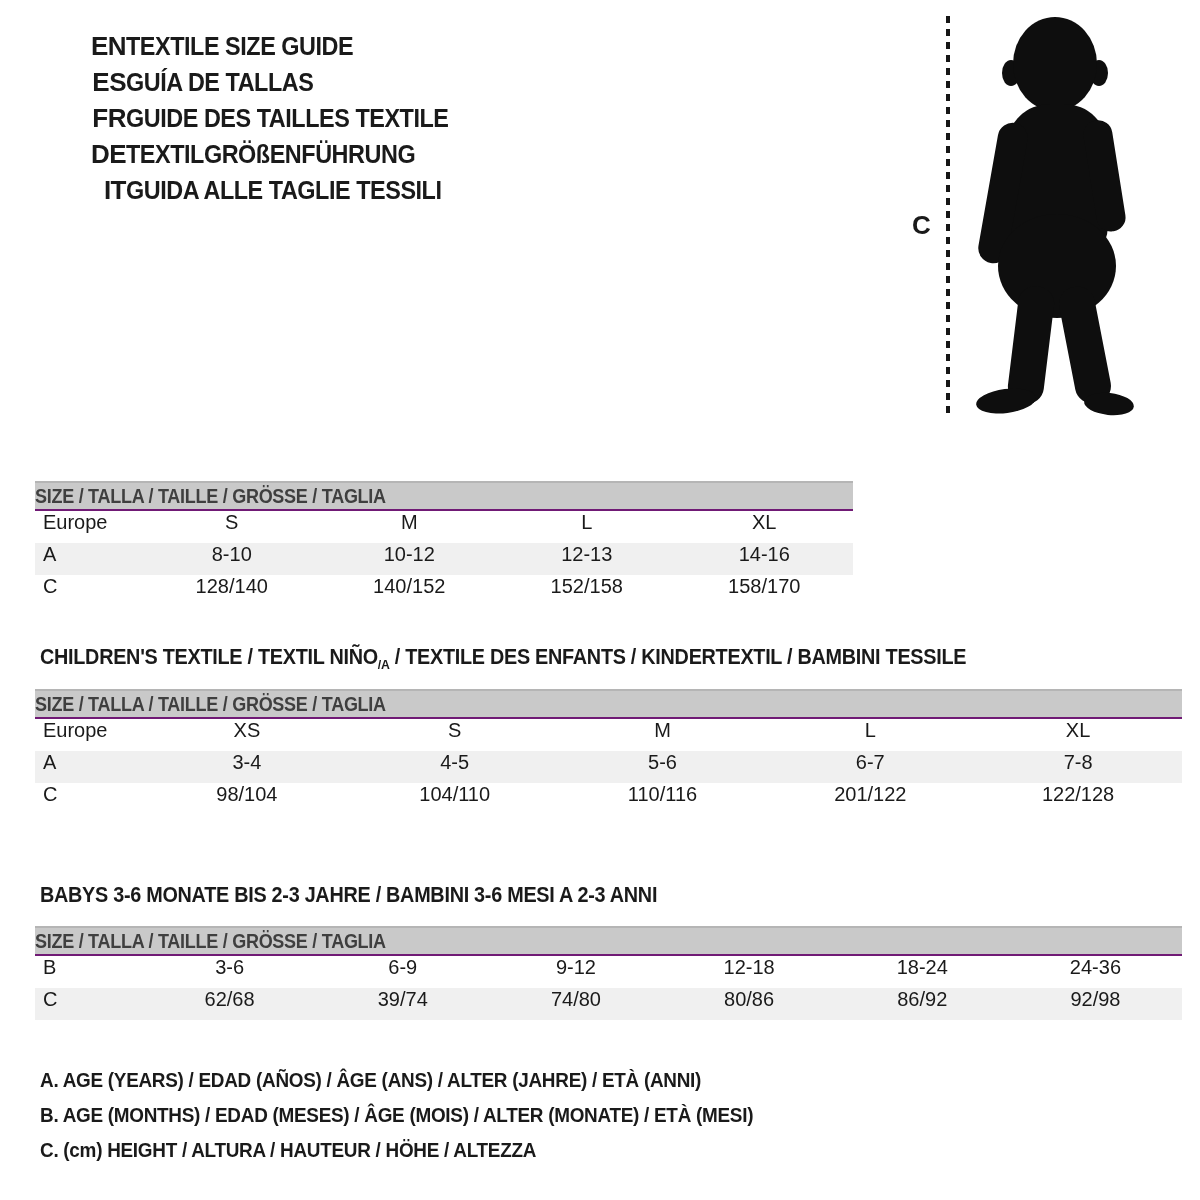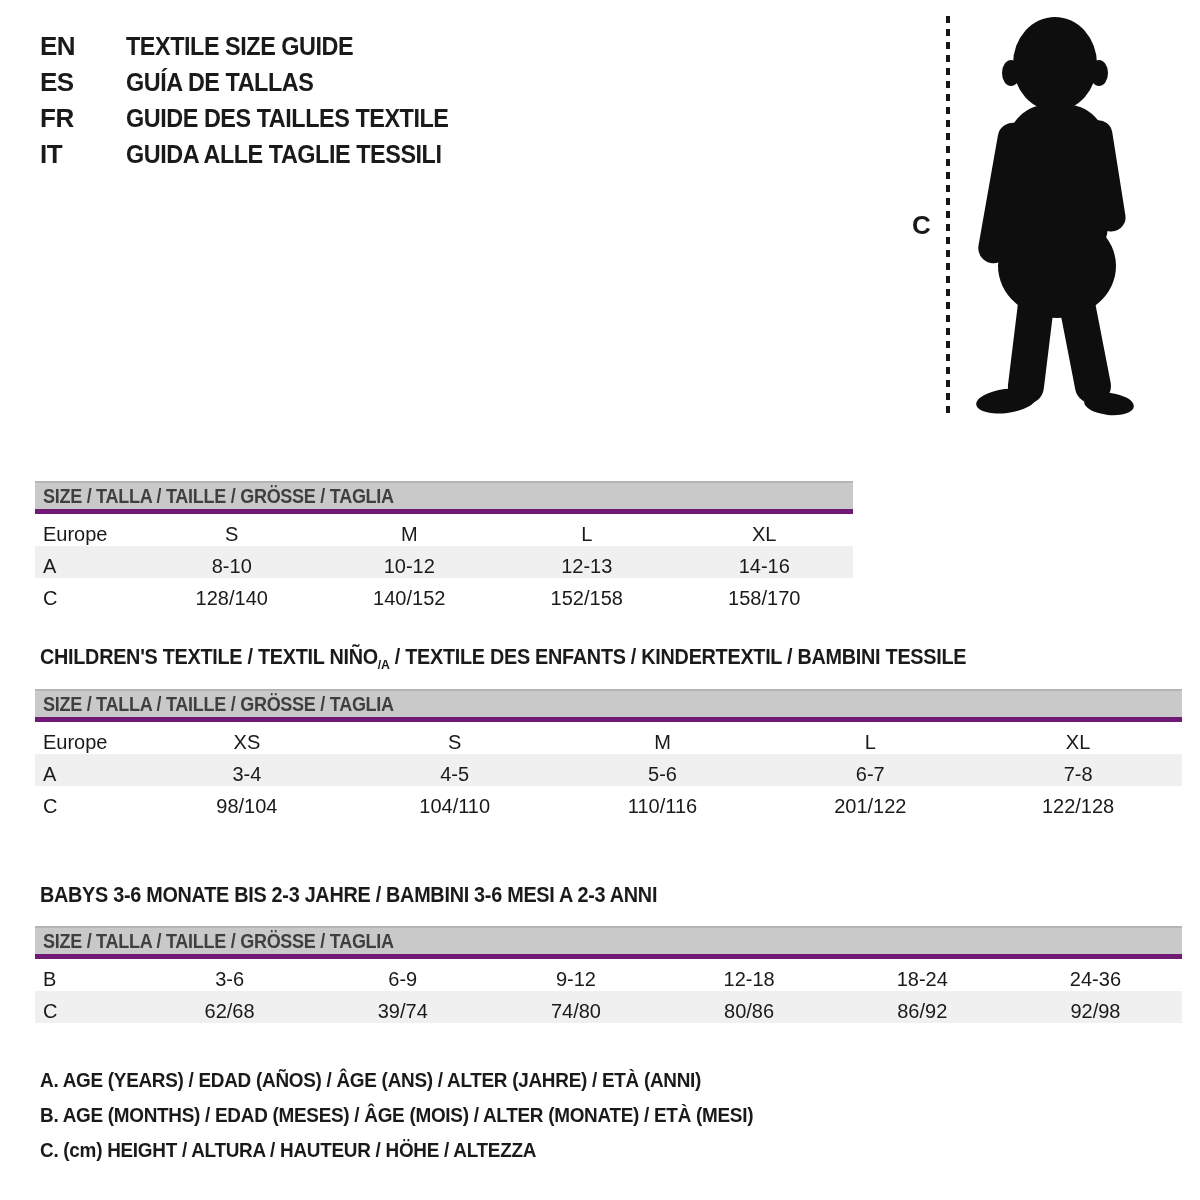--- a/index.html
+++ b/index.html
@@ -4,21 +4,21 @@
 <style>
   html,body { margin:0; padding:0; background:#fff; }
   .canvas {
     position:relative; width:1200px; height:1200px; background:#ffffff;
     font-family:"Liberation Sans", sans-serif; color:#1a1a1a; overflow:hidden;
   }
   .condensed { transform:scaleX(0.9); transform-origin:0 50%; display:inline-block; white-space:nowrap; }
 
   
   .lang-block { position:absolute; left:40px; top:28px; }
-  .lang-row { display:flex; height:36px; align-items:center; font-weight:bold; font-size:26px; letter-spacing:-0.5px; }
+  .lang-row { display:flex; height:36px; align-items:center; font-weight:bold; font-size:26px; letter-spacing:-0.5px;text-align:right; }
   .lang-code { width:86px; flex:none; }
 
   
   .toddler-svg { position:absolute; left:960px; top:14px; }
   .dash-line {
     position:absolute; left:946px; top:16px; width:4px; height:400px;
     background:repeating-linear-gradient(to bottom, #161616 0 7px, transparent 7px 13px);
   }
   .c-label { position:absolute; left:912px; top:210px; font-weight:bold; font-size:26px; }
 
@@ -30,24 +30,24 @@
   .t-babies-1 { top:848px; }
   .t-babies-2 { top:882px; }
 
   
   .table { position:absolute; left:35px; }
   .junior-table { top:481px; width:818px; }
   .children-table { top:689px; width:1147px; }
   .babies-table { top:926px; width:1147px; }
   .size-bar {
     height:26px; line-height:26px; background:#c9c9c9;
-    border-top:2px solid #b5b5b5; border-bottom:5px solid #701a75;
-    font-size:20px; font-weight:bold; color:#3f3f3f; padding-left:8px; letter-spacing:-0.3px;
+    border-top:2px solid #b5b5b5; border-bottom:2px solid #701a75;
+    font-size:20px; font-weight:bold; color:#3f3f3f; padding-left:0; letter-spacing:-0.3px;
   }
-  .trow { display:flex; height:32px; align-items:flex-end; font-size:20px; }
+  .trow { display:flex; height:32px; align-items:flex-start; font-size:20px; }
   .trow.shaded { background:#f0f0f0; }
   .tlabel { width:100px; flex:none; padding-left:8px; }
   .tcell { flex:1; text-align:center; }
 
   
   .legend { position:absolute; left:40px; top:1068px; }
   .legend-line { height:35px; font-weight:bold; font-size:21px; letter-spacing:-0.3px; white-space:nowrap; }
 </style>
 </head>
 <body>
@@ -59,20 +59,24 @@
       <span class="lang-code">EN</span>
       <span class="condensed">TEXTILE SIZE GUIDE</span>
     </div>
     <div class="lang-row">
       <span class="lang-code">ES</span>
       <span class="condensed">GUÍA DE TALLAS</span>
     </div>
     <div class="lang-row">
       <span class="lang-code">FR</span>
       <span class="condensed">GUIDE DES TAILLES TEXTILE</span>
+    </div>
+    <div class="lang-row">
+      <span class="lang-code">DE</span>
+      <span class="condensed">TEXTILGRÖßENFÜHRUNG</span>
     </div>
     <div class="lang-row">
       <span class="lang-code">IT</span>
       <span class="condensed">GUIDA ALLE TAGLIE TESSILI</span>
     </div>
   </div>
 
   <div class="dash-line"></div>
   <div class="c-label">C</div>
 

